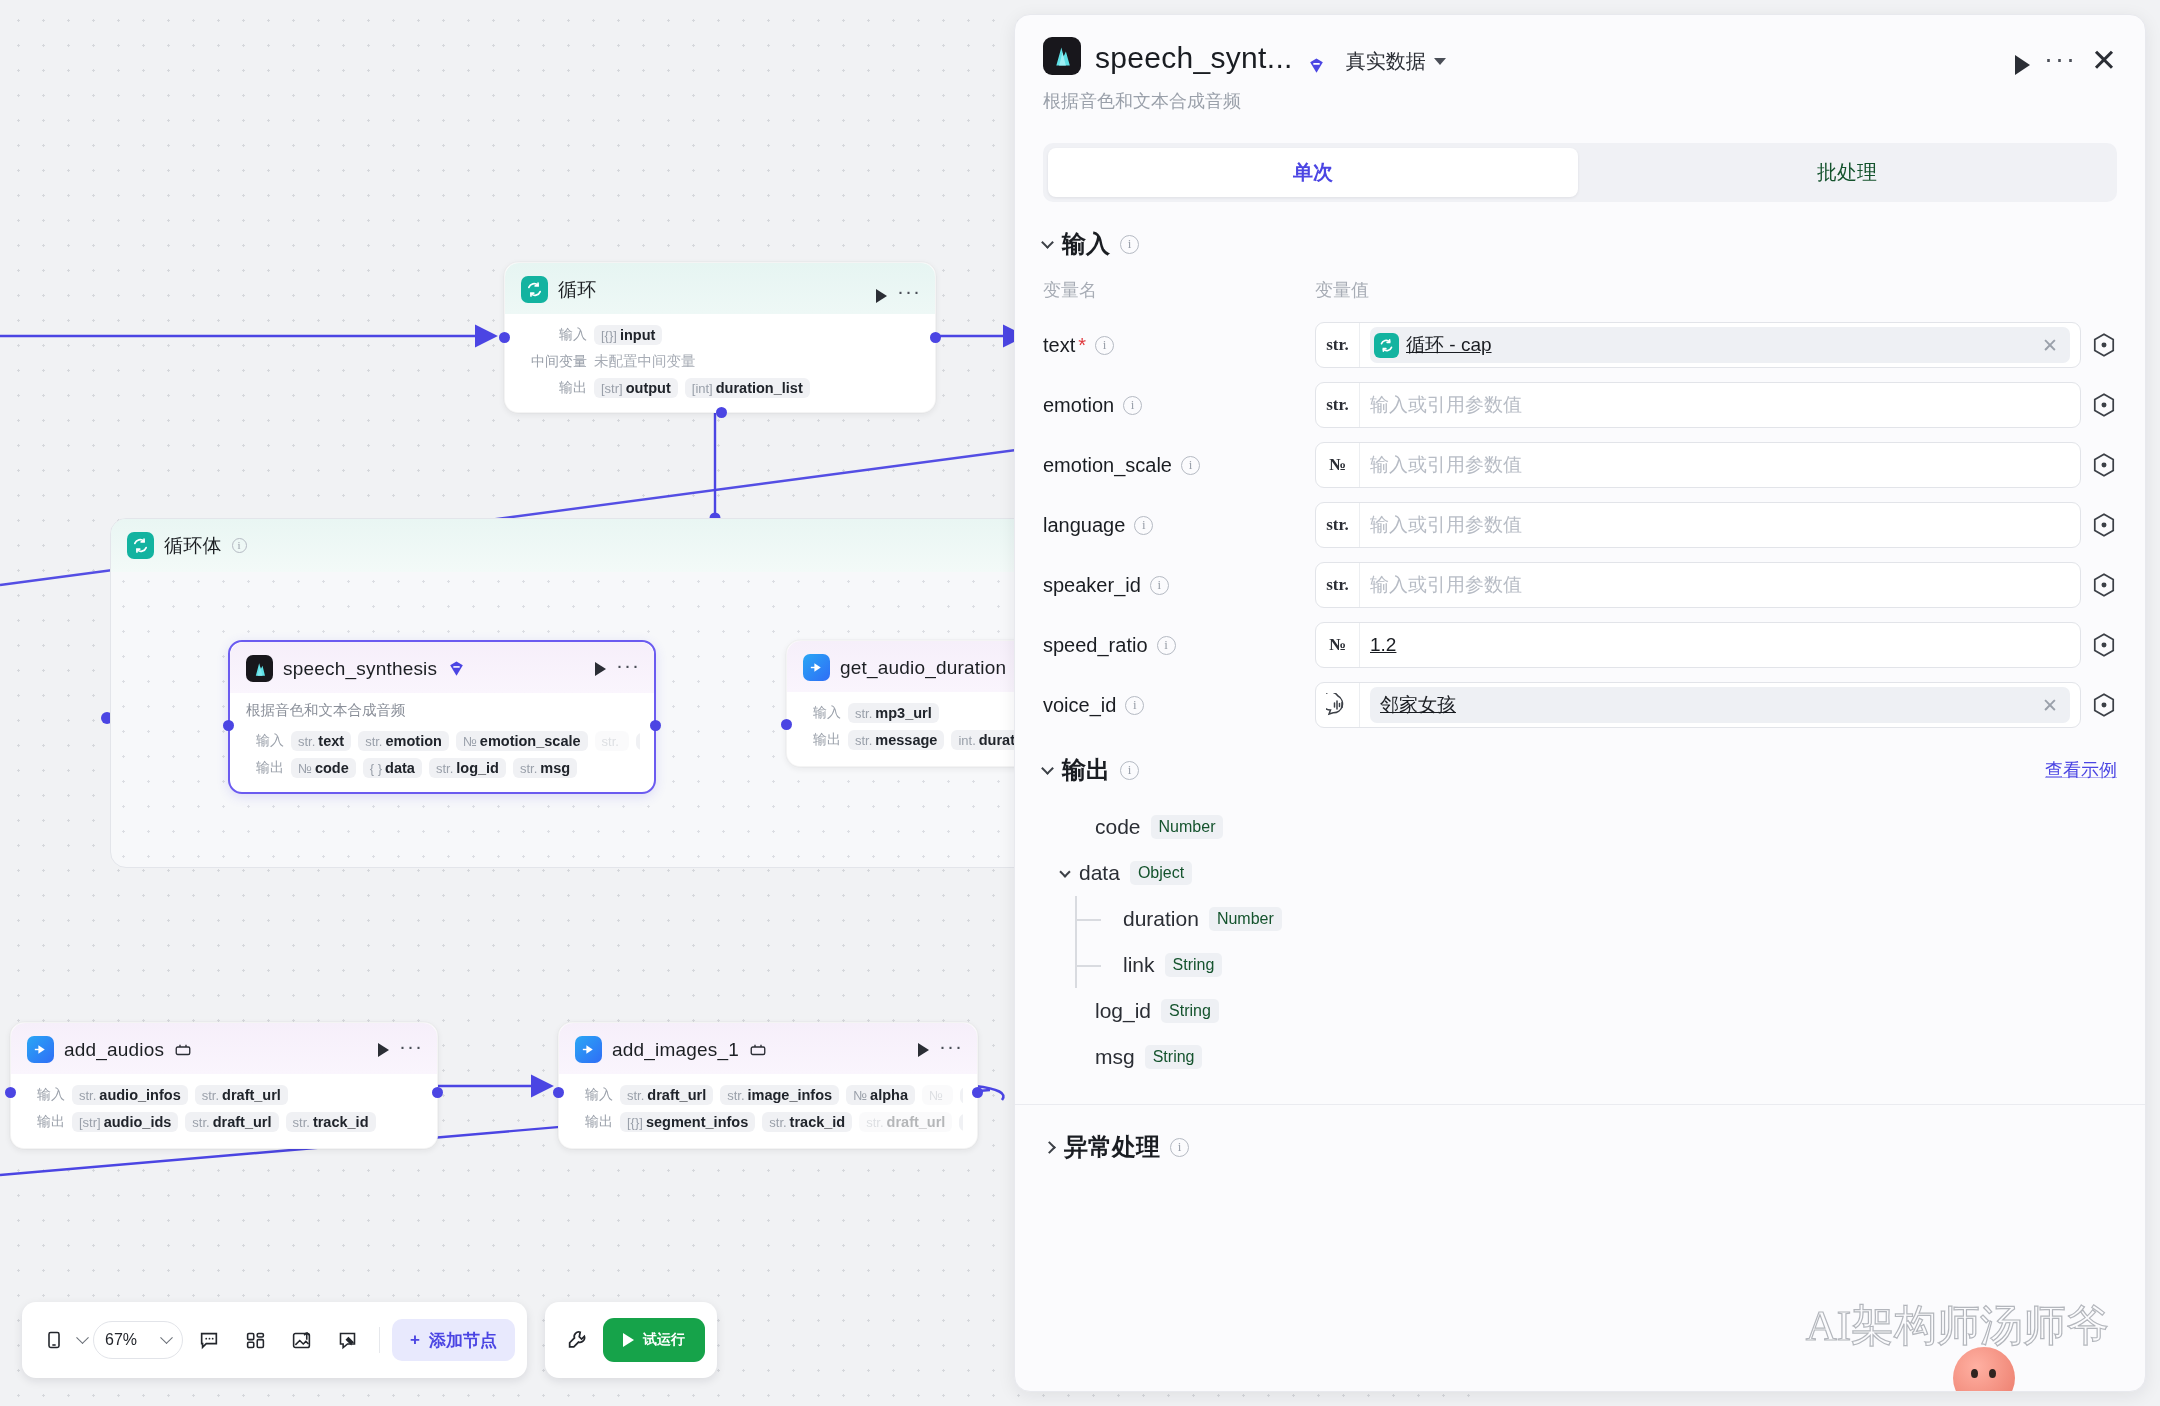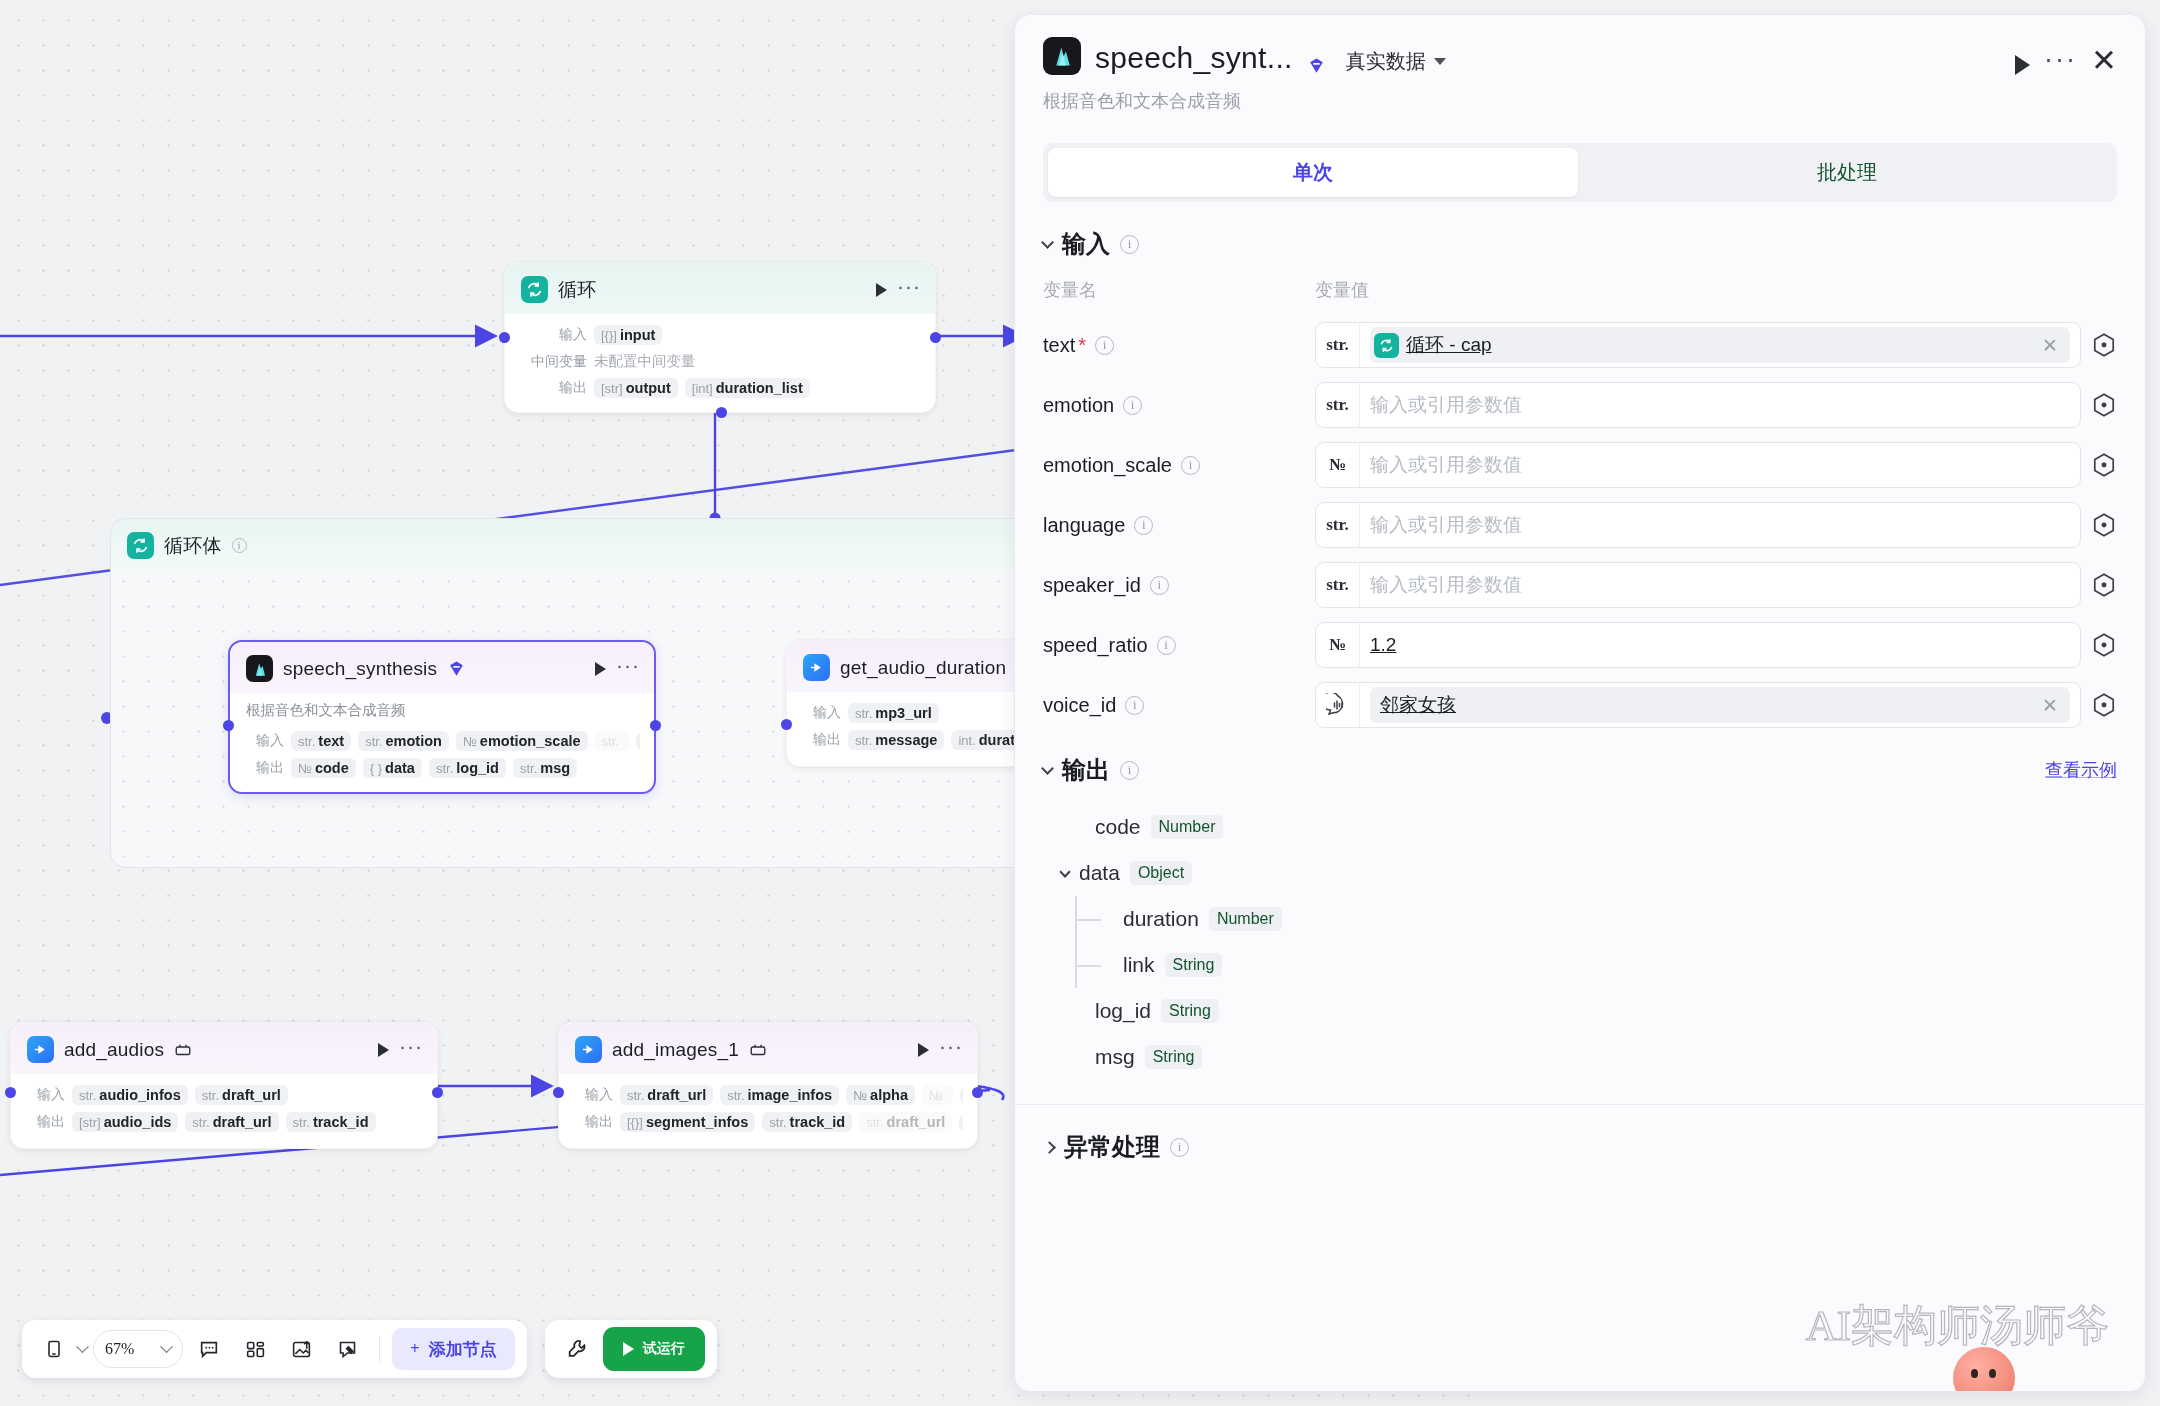--- a/index.html
+++ b/index.html
@@ -28,21 +28,21 @@
     background: #ffffff;
     border-radius: 14px;
     border: 1px solid rgba(0,0,0,0.045);
     box-shadow: 0 2px 6px rgba(22,24,35,0.07), 0 0 0 0.5px rgba(22,24,35,0.03);
   }
   .node-head {
     display: flex; align-items: center; gap: 10px;
     padding: 13px 14px 11px 16px;
     border-radius: 14px 14px 0 0;
   }
-  .head-teal { background: linear-gradient(180deg,#e6f5f2 0%, #eef8f6 100%); }
+  .head-teal { background: linear-gradient(180deg,#e6f5f2 0%, #eef8f6 100%); align-items: flex-end; }
   .head-purple { background: linear-gradient(180deg,#f6effa 0%, #faf5fd 100%); }
   .node-icon {
     width: 27px; height: 27px; border-radius: 7px;
     display: flex; align-items: center; justify-content: center;
     flex: none;
   }
   .ic-teal { background: #13b3a0; }
   .ic-dark { background: #18171c; }
   .ic-blue { background: linear-gradient(135deg,#2aa7f5,#2f6df6); }
   .node-title {
@@ -94,23 +94,23 @@
   .info-i {
     width: 15px; height: 15px; border-radius: 50%;
     border: 1.3px solid #b5bac3; color: #9aa0aa;
     font-size: 11px; line-height: 13px; text-align: center;
     font-family: "Liberation Serif", serif; flex:none;
   }
 
   
   #toolbar-wrap { position: absolute; left: 22px; bottom: 28px; display: flex; gap: 18px; align-items: center; }
   .tb-card {
-    background: #fff; border-radius: 14px; height: 58px;
+    background: #fff; border-radius: 14px; height: 76px;
     box-shadow: 0 3px 10px rgba(22,24,35,0.10);
-    display: flex; align-items: center; padding: 0 12px; gap: 6px; font-family: Liberation Serif, serif;
+    display: flex; align-items: center; padding: 0 12px; gap: 6px;
   }
   .tb-btn { width: 40px; height: 40px; border-radius: 9px; display:flex; align-items:center; justify-content:center; cursor:pointer;}
   .zoom-sel {
     display: flex; align-items: center; justify-content: space-between;
     width: 90px; height: 38px; border: 1px solid #e2e4e9; border-radius: 19px;
     padding: 0 11px; font-size: 16px; color: #23262c; cursor: pointer;
   }
   .tb-divider { width:1px; height: 26px; background:#e6e8ec; margin: 0 6px; }
   .add-node-btn {
     display:flex; align-items:center; gap:9px;

